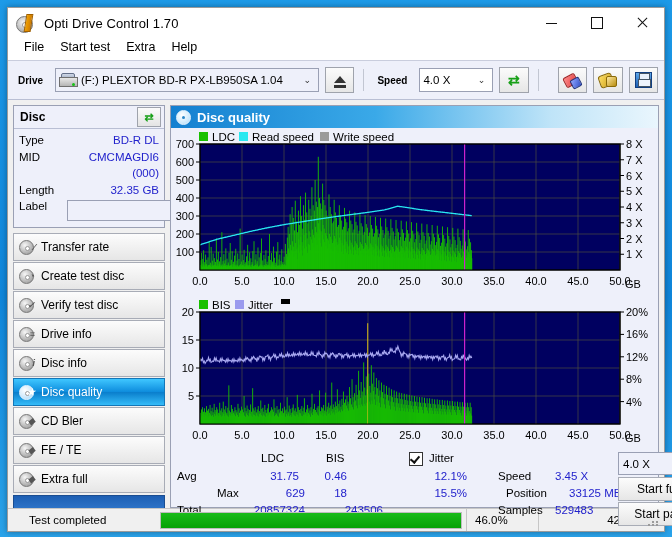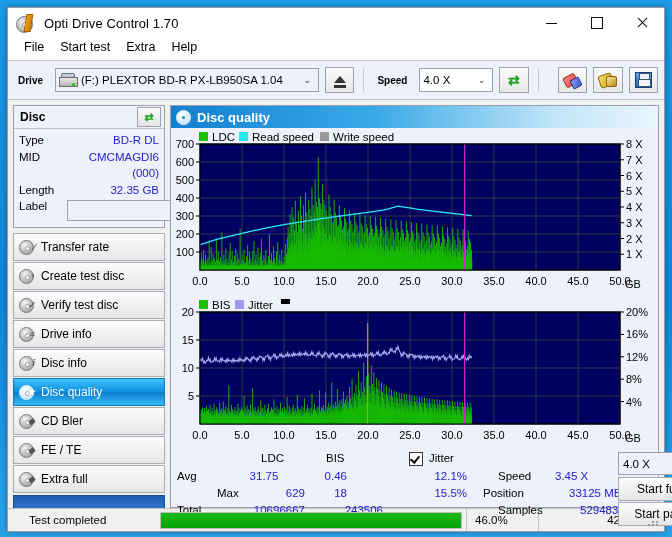--- a/index.html
+++ b/index.html
@@ -1718,39 +1718,39 @@
             </svg>
           </div>
 
           <div class="stats">
             <span class="cell k" style="left:88px;top:2px;">LDC</span>
             <span class="cell k" style="left:153px;top:2px;">BIS</span>
             <span class="cell" style="left:236px;top:2px;"><i class="chk"></i></span>
             <span class="cell k" style="left:256px;top:2px;">Jitter</span>
 
             <span class="cell k" style="left:4px;top:20px;">Avg</span>
-            <span class="cell v" style="left:62px;top:20px;width:58px;text-align:center;">31.75</span>
+            <span class="cell v" style="left:68px;top:20px;width:58px;text-align:right;">31.75</span>
             <span class="cell v" style="left:136px;top:20px;width:38px;text-align:right;">0.46</span>
             <span class="cell v" style="left:244px;top:20px;width:50px;text-align:right;">12.1%</span>
 
             <span class="cell k" style="left:4px;top:37px;margin-left:40px;">Max</span>
             <span class="cell v" style="left:74px;top:37px;width:58px;text-align:right;">629</span>
             <span class="cell v" style="left:136px;top:37px;width:38px;text-align:right;">18</span>
             <span class="cell v" style="left:244px;top:37px;width:50px;text-align:right;">15.5%</span>
 
             <span class="cell k" style="left:4px;top:54px;">Total</span>
-            <span class="cell v" style="left:62px;top:54px;width:70px;text-align:right;">10696667</span>
+            <span class="cell v" style="left:62px;top:54px;width:70px;text-align:right;">20857324</span>
             <span class="cell v" style="left:132px;top:54px;width:42px;text-align:right;margin-left:36px;">243506</span>
 
             <span class="cell k" style="left:325px;top:20px;">Speed</span>
             <span class="cell v" style="left:382px;top:20px;">3.45 X</span>
-            <span class="cell k" style="left:310px;top:37px;">Position</span>
+            <span class="cell k" style="left:333px;top:37px;">Position</span>
             <span class="cell v" style="left:396px;top:37px;">33125 MB</span>
             <span class="cell k" style="left:325px;top:54px;">Samples</span>
-            <span class="cell v" style="left:382px;top:54px;margin-left:25px;">529483</span>
+            <span class="cell v" style="left:382px;top:54px;">529483</span>
 
             <div class="spd-combo">
               <span>4.0 X</span>
 
             </div>
             <div class="startbtn" style="top:27px;">Start full</div>
             <div class="startbtn" style="top:52px;">Start part</div>
           </div>
 
         </div>

